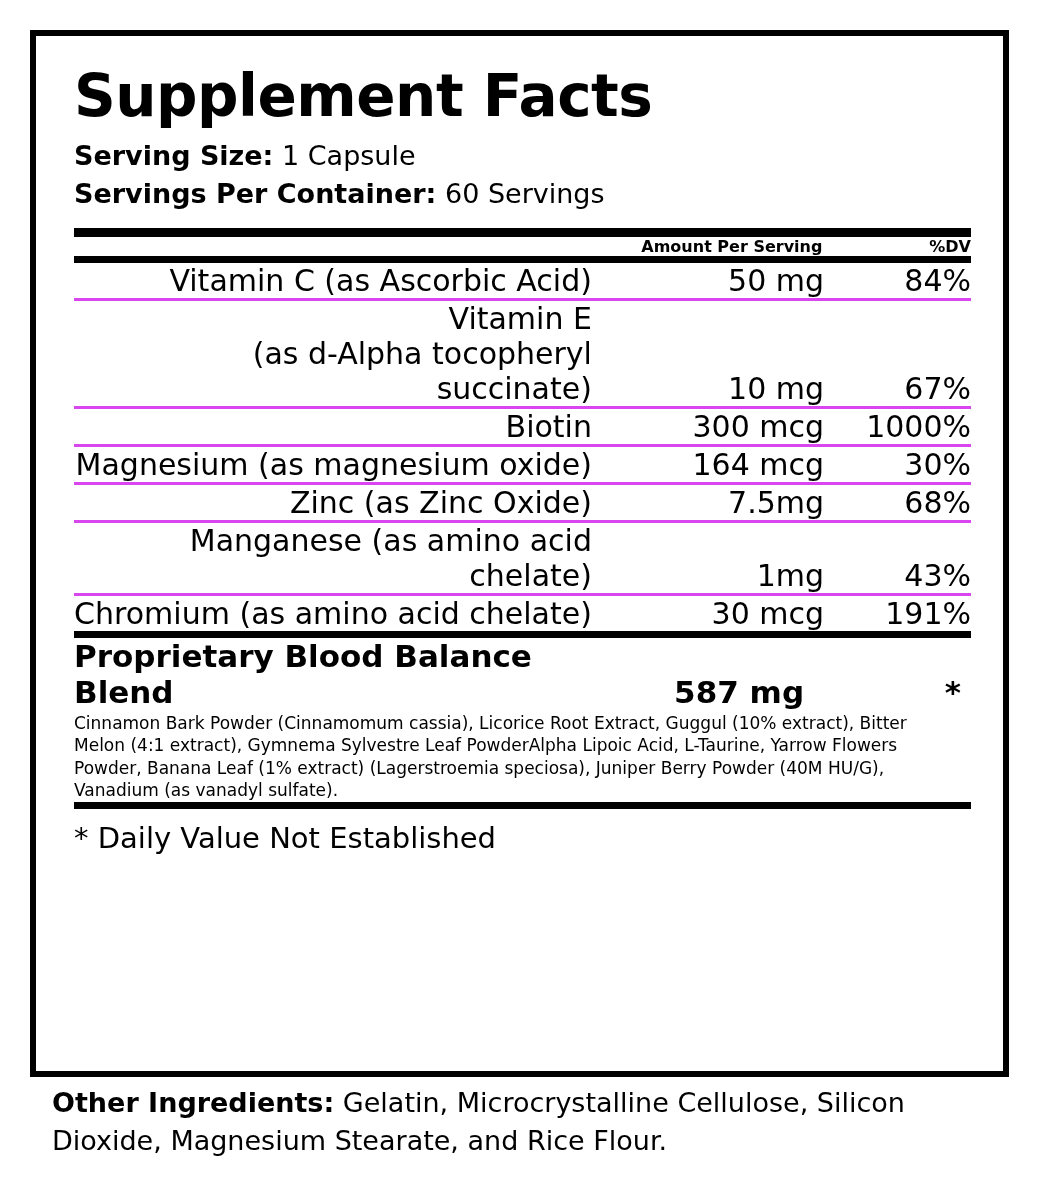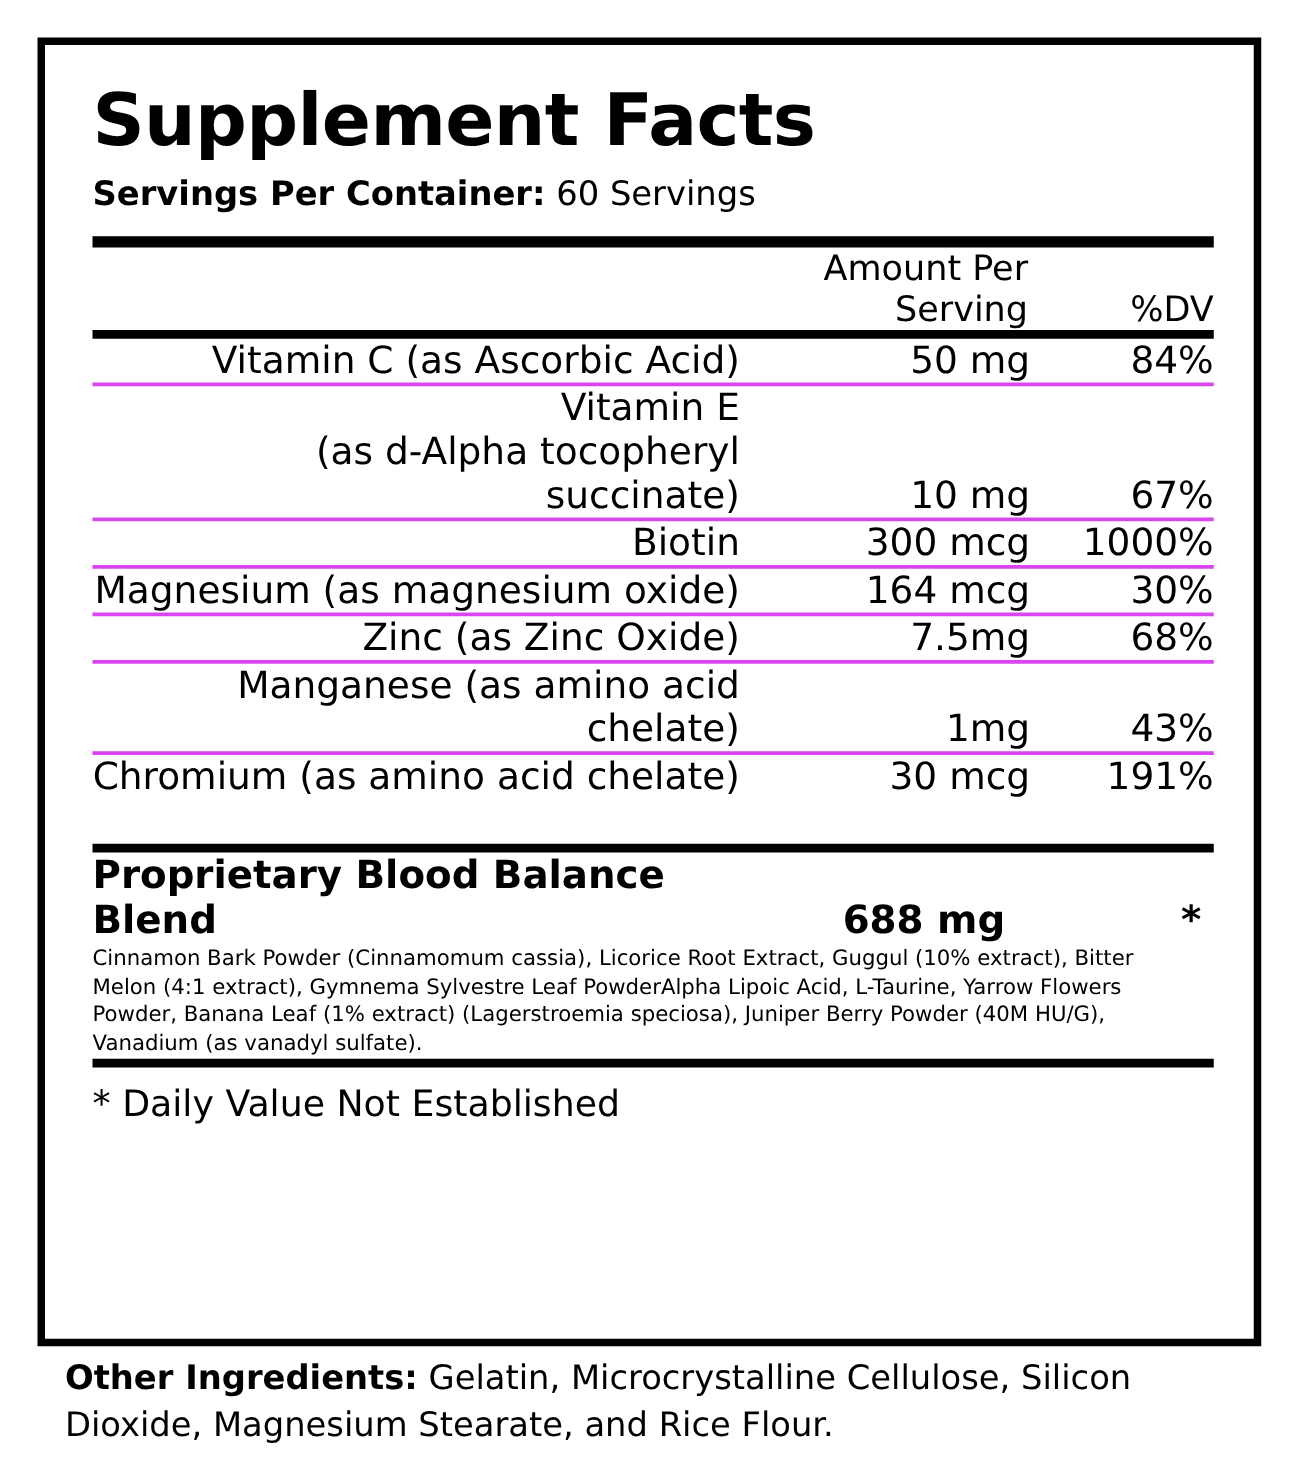--- a/index.html
+++ b/index.html
@@ -61,22 +61,22 @@
   }
   table.facts td {
     vertical-align: bottom;
     padding: 0;
   }
   .col-name { width: 58%; }
   .col-amt  { width: 26%; }
   .col-dv   { width: 16%; }
 
   .hdr-row td {
-    font-size: 28px;
-    font-weight: normal;
+    font-size: 16px;
+    font-weight: bold;
     text-align: right;
     padding: 10px 0 9px 0;
   }
   .hdr-row td.col-name { text-align: left; }
   .hdr-row td.col-amt { padding-right: 6px; }
 
   .nutrient-row td {
     font-size: 30px;
     padding: 8px 0 7px 0;
     border-top: 3px solid #d946ef;
@@ -109,31 +109,35 @@
   }
   .other {
     position: absolute;
     left: 52px;
     top: 1084px;
     width: 960px;
     font-size: 27px;
     line-height: 1.42;
   }
   .other b { font-weight: bold; }
-  .blend-wrap { border-top: 7px solid #000000; margin-top: 36px; }
+  .blend-wrap { border-top: 7px solid #000000; }
 </style>
 </head>
 <body>
 
 <div class="page">
 
   <div class="panel">
 
     <div class="title">Supplement Facts</div>
 
+    <div class="serving-line">
+      <b>Serving Size:</b>
+      <span>1 Capsule</span>
+    </div>
     <div class="serving-line">
       <b>Servings Per Container:</b>
       <span>60 Servings</span>
     </div>
 
     <div class="rule-thick"></div>
 
     <table class="facts">
       <tbody>
           <tr class="hdr-row">
@@ -187,21 +191,21 @@
         <td class="col-dv">191%</td>
       </tr>
     </tbody>
       </table>
 
     <div class="blend-wrap">
       <table class="facts">
         <tbody>
             <tr class="blend-row">
           <td class="col-name">Proprietary Blood Balance Blend</td>
-          <td class="col-amt">688 mg</td>
+          <td class="col-amt">587 mg</td>
           <td class="col-dv">*</td>
         </tr>
       </tbody>
         </table>
       <div class="blend-desc">Cinnamon Bark Powder (Cinnamomum cassia), Licorice Root Extract, Guggul (10% extract), Bitter Melon (4:1 extract), Gymnema Sylvestre Leaf PowderAlpha Lipoic Acid, L-Taurine, Yarrow Flowers Powder, Banana Leaf (1% extract) (Lagerstroemia speciosa), Juniper Berry Powder (40M HU/G), Vanadium (as vanadyl sulfate).</div>
     </div>
 
     <div class="rule-med"></div>
 
     <div class="footnote">* Daily Value Not Established</div>

